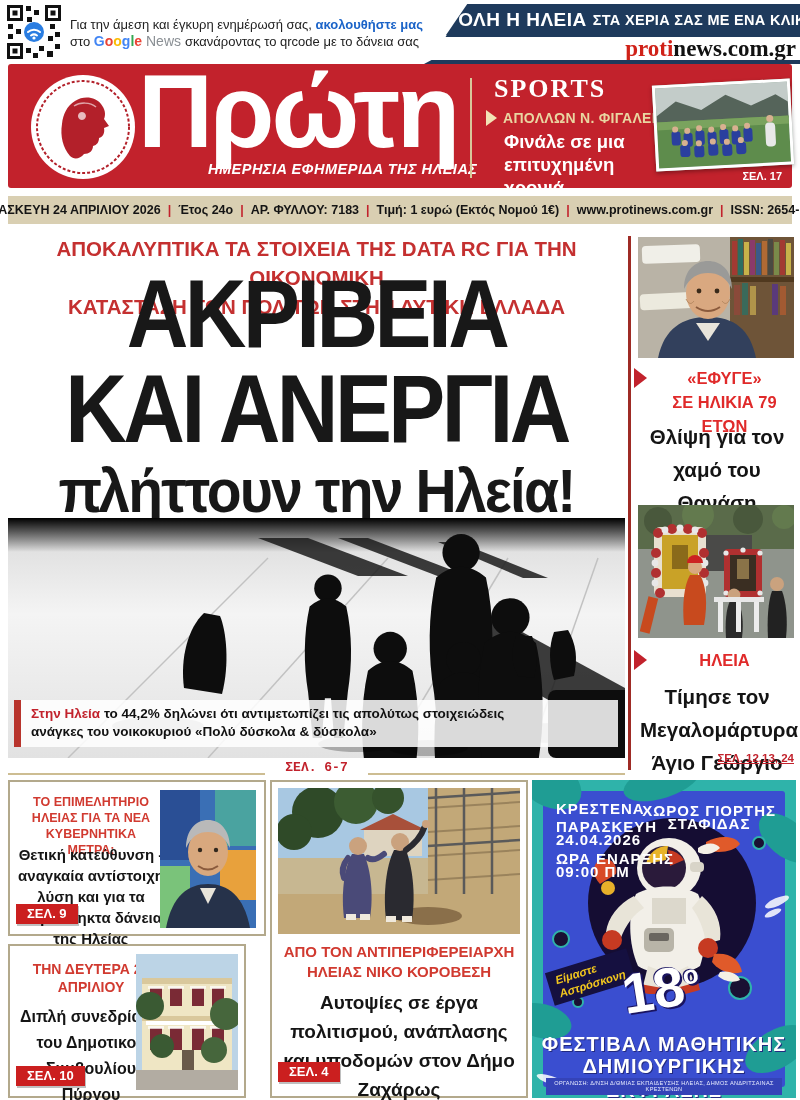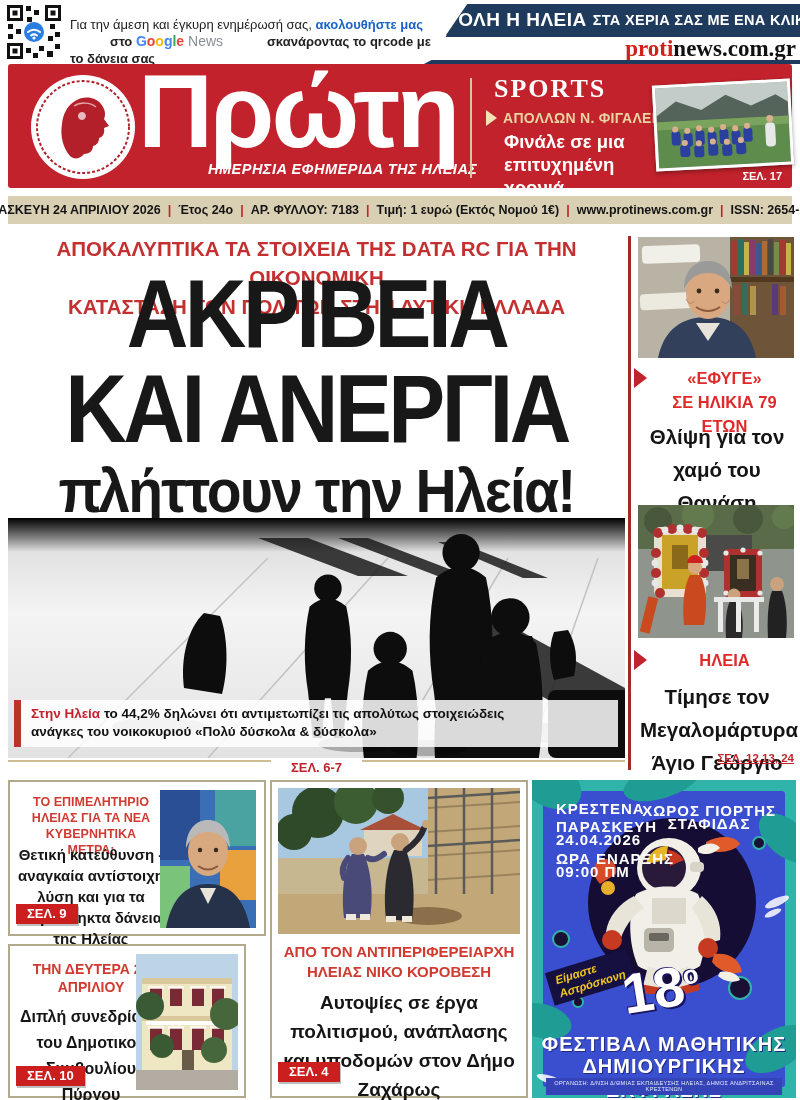--- a/index.html
+++ b/index.html
@@ -7,21 +7,21 @@
   .page {
     position:relative; width:800px; height:1100px; margin:0 auto;
     background:#fff; overflow:hidden;
     font-family:"Liberation Sans", sans-serif; color:#1a1a1a;
   }
   .abs { position:absolute; }
 
   
   .qr { left:6px; top:4px; width:56px; height:56px; }
   .follow-text { left:70px; top:16px; width:372px; font-size:13px; line-height:17px; color:#222; }
-  .follow-text b { font-weight:bold;margin-left:40px; }
+  .follow-text b { font-weight:normal; }
   .follow-link { color:#1a63c8; font-weight:bold; }
   .gnews-word { color:#8a8f94; font-size:14px; }
   .g1{color:#4285F4}.g2{color:#EA4335}.g3{color:#FBBC05}.g4{color:#4285F4}.g5{color:#34A853}.g6{color:#EA4335}
   .gletters { font-size:14px; font-weight:bold; }
   .banner-navy {
     left:446px; top:4px; width:354px; height:31px; background:#1e3a5c;
     clip-path:polygon(6% 0,100% 0,100% 100%,0 100%);
     display:flex; align-items:center; justify-content:center; gap:6px;
     color:#fff; white-space:nowrap; padding-left:18px;
   }
@@ -65,21 +65,21 @@
   .headline { left:8px; top:266px; width:617px; text-align:center; color:#181818; }
   .hl-big { display:block; font-size:97px; font-weight:bold; letter-spacing:-4px; line-height:95px;
     transform:scaleX(.88); transform-origin:center; white-space:nowrap; }
   .hl-small { display:block; font-size:62px; font-weight:bold; letter-spacing:-2px; line-height:66px;
     transform:scaleX(.92); transform-origin:center; white-space:nowrap; margin-top:2px; }
   .main-photo { left:8px; top:518px; width:617px; height:240px; background:#e9e9e9; overflow:hidden; }
   .caption-box { left:14px; top:700px; width:604px; background:rgba(255,255,255,.85);
     border-left:7px solid #b8342c; padding:5px 10px 6px 10px;
     font-size:13.5px; font-weight:bold; line-height:18px; color:#111; }
   .caption-box .red { color:#c2222c; }
-  .lead-pageline { left:8px; top:760px; width:617px; display:flex; align-items:flex-start; gap:20px; }
+  .lead-pageline { left:8px; top:760px; width:617px; display:flex; align-items:flex-end; gap:20px;font-family:Liberation Mono, monospace; }
   .lead-pageline .rule { flex:1; height:2px; background:#cdbd92; }
   .lead-pageline .pg { color:#c2222c; font-weight:bold; font-size:13px; white-space:nowrap; }
 
   .vdivider { left:628px; top:236px; width:3px; height:534px; background:#9e2b25; }
 
   
   .side-photo1 { left:638px; top:237px; width:156px; height:121px; overflow:hidden; }
   .side-photo2 { left:638px; top:505px; width:156px; height:133px; overflow:hidden; }
   .side-kicker { display:flex; align-items:flex-start; gap:6px; }
   .tri-red { width:0; height:0; border-left:13px solid #c2222c; border-top:10px solid transparent; border-bottom:10px solid transparent; flex:none; margin-top:2px; }

